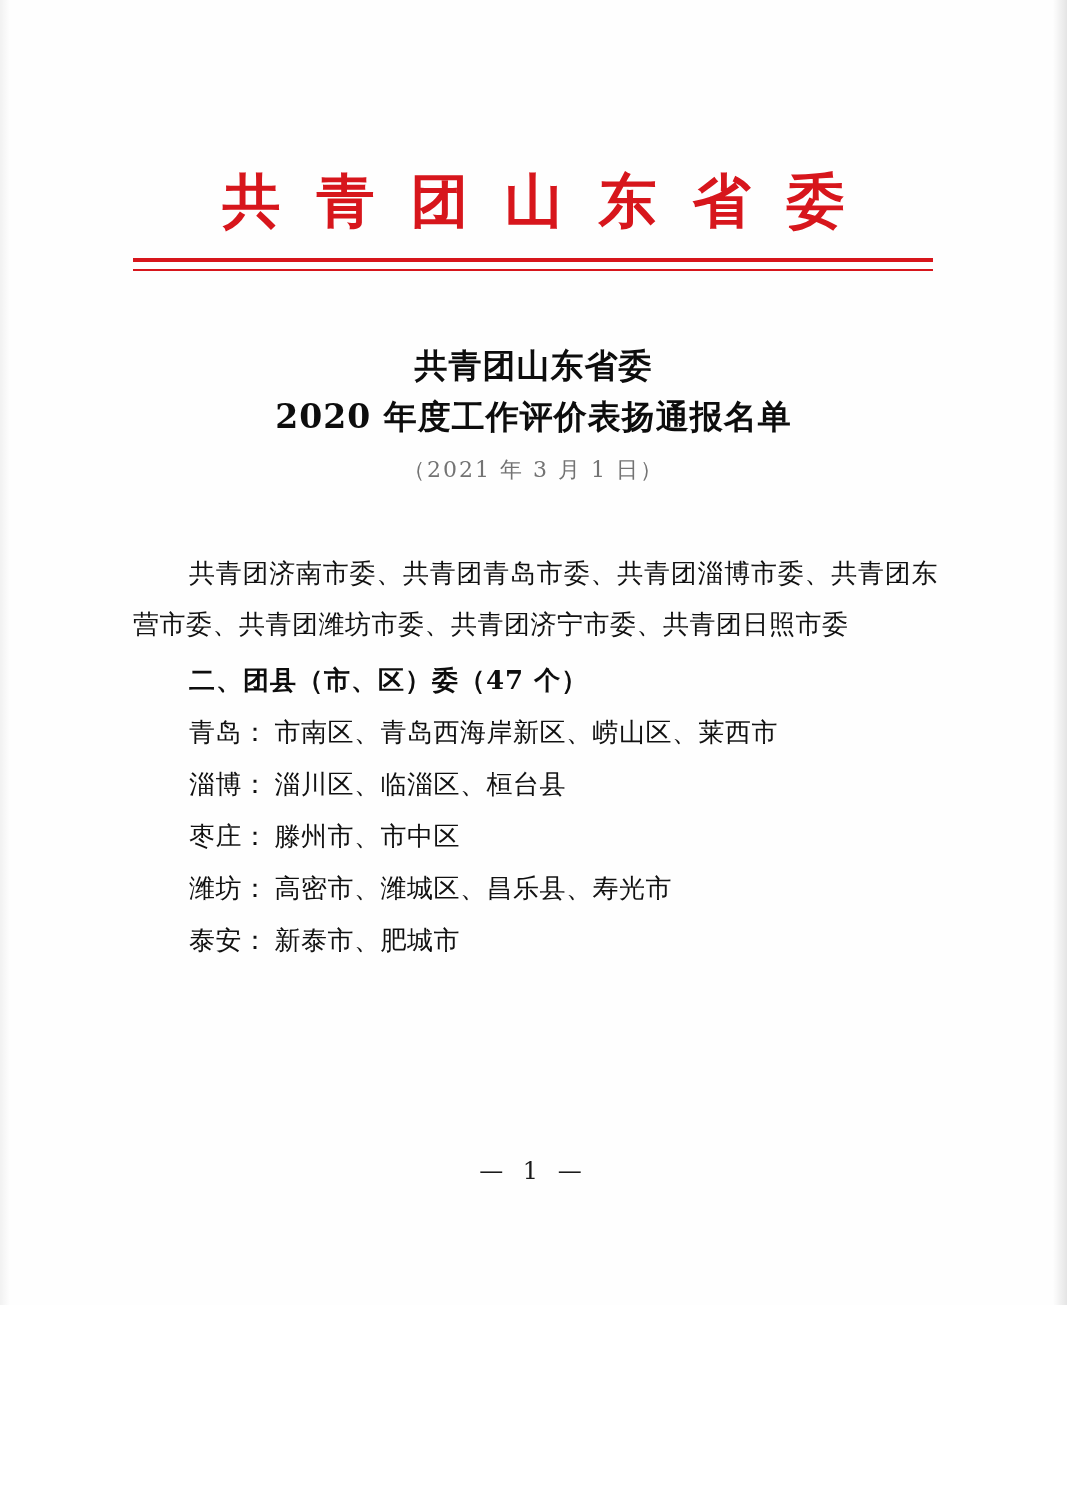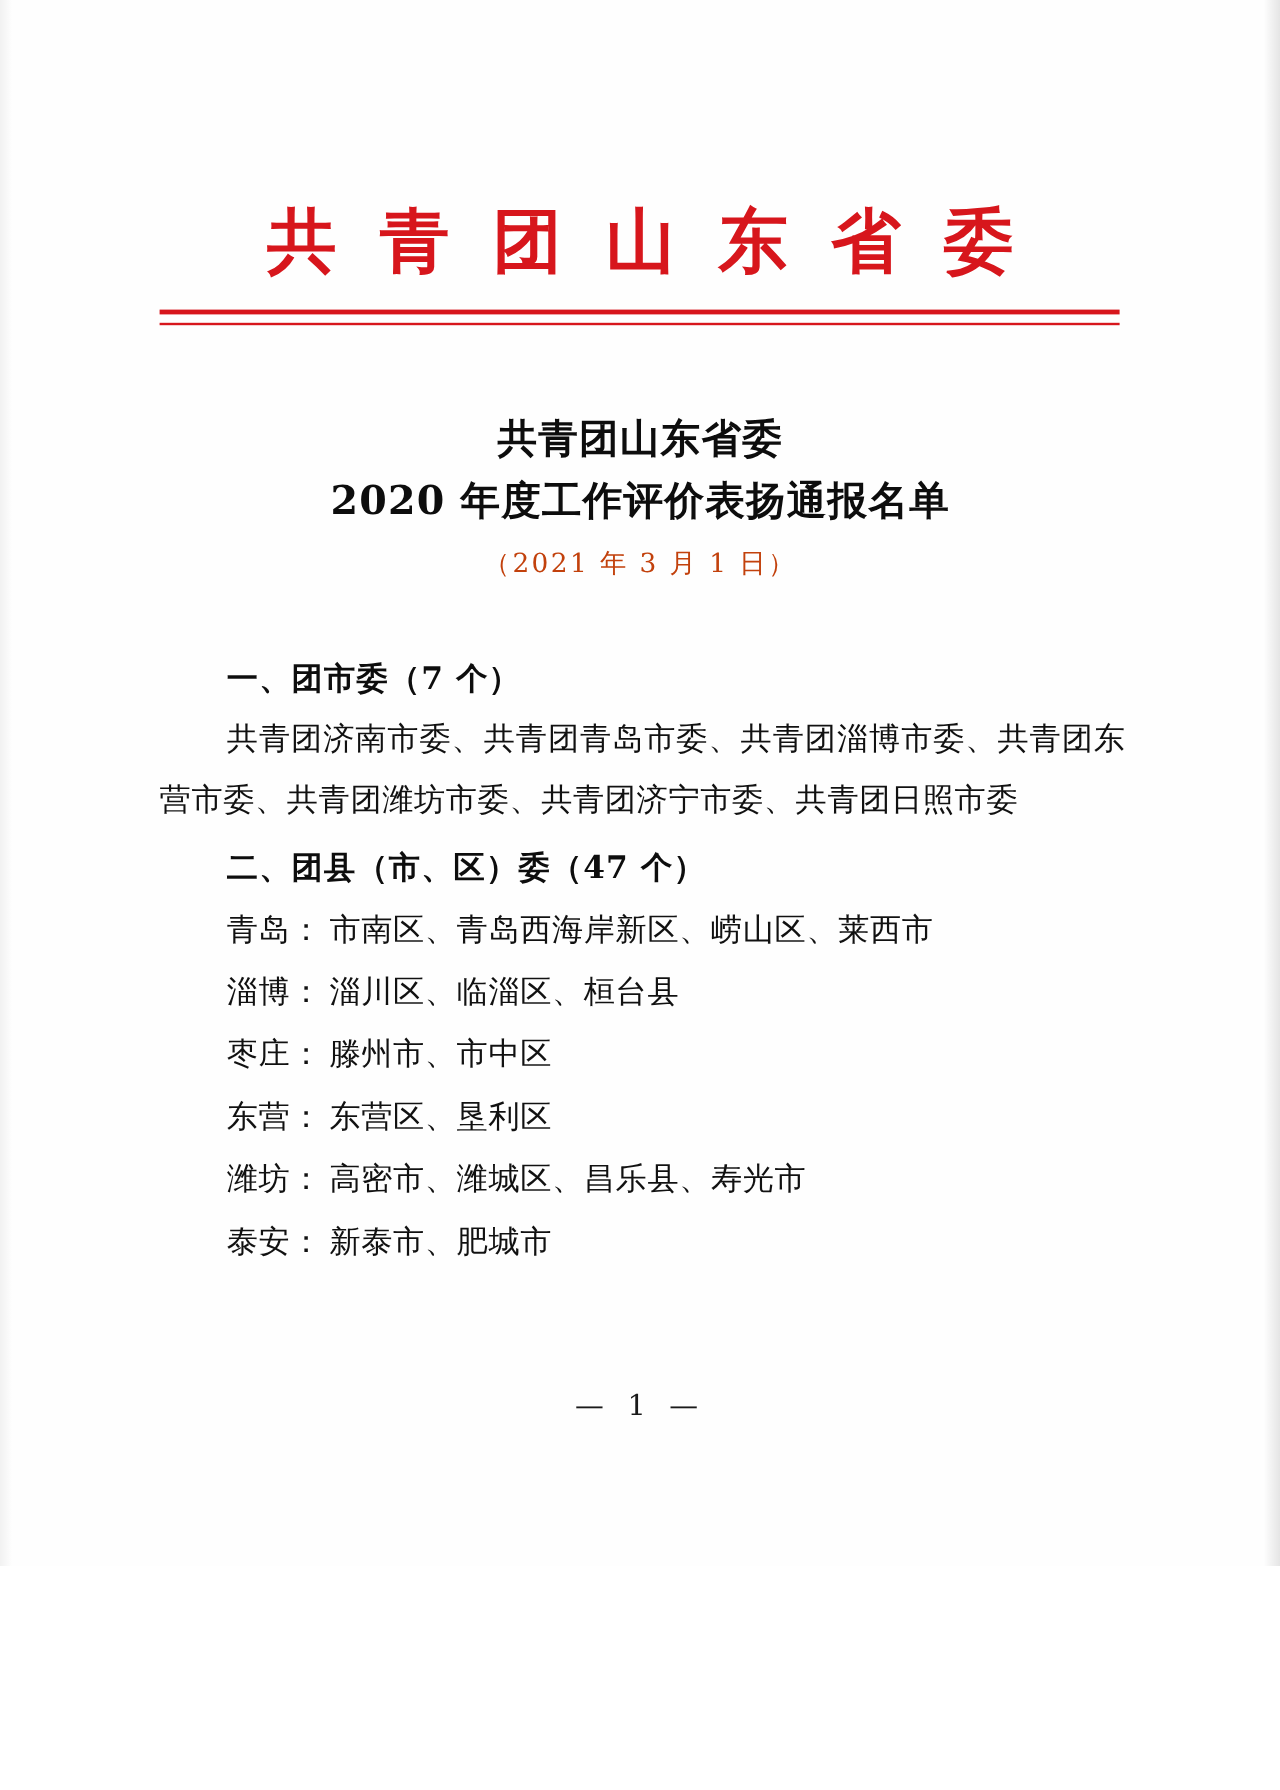--- a/index.html
+++ b/index.html
@@ -94,21 +94,21 @@
     color: #0d0d0d;
   }
   .doc-date {
     position: absolute;
     top: 455px;
     left: 0;
     width: 1067px;
     text-align: center;
     font-size: 22px;
     letter-spacing: 2px;
-    color: #c2410c;
+    color: #737373;
   }
 
   .body-area {
     position: absolute;
     top: 548px;
     left: 133px;
     width: 805px;
   }
   .section-heading {
     font-weight: bold;
@@ -169,43 +169,39 @@
   <div class="doc-title">
     <div>共青团山东省委</div>
     <div>2020 年度工作评价表扬通报名单</div>
   </div>
 
   <div class="doc-date">（2021 年 3 月 1 日）</div>
 
   <div class="body-area">
 
     <div class="section">
-      <div class="section-heading">一、团市委（7 个）</div>
       <p class="para">共青团济南市委、共青团青岛市委、共青团淄博市委、共青团东营市委、共青团潍坊市委、共青团济宁市委、共青团日照市委</p>
     </div>
 
     <div class="spacer-sm"></div>
 
     <div class="section">
       <div class="section-heading">二、团县（市、区）委（47 个）</div>
 
       <div class="list-block">
         <div class="list-row">
           <span class="city">青岛：</span><span>市南区、青岛西海岸新区、崂山区、莱西市</span>
         </div>
         <div class="list-row">
           <span class="city">淄博：</span><span>淄川区、临淄区、桓台县</span>
         </div>
         <div class="list-row">
           <span class="city">枣庄：</span><span>滕州市、市中区</span>
         </div>
         <div class="list-row">
-          <span class="city">东营：</span><span>东营区、垦利区</span>
-        </div>
-        <div class="list-row">
           <span class="city">潍坊：</span><span>高密市、潍城区、昌乐县、寿光市</span>
         </div>
         <div class="list-row">
           <span class="city">泰安：</span><span>新泰市、肥城市</span>
         </div>
       </div>
     </div>
 
   </div>
 

